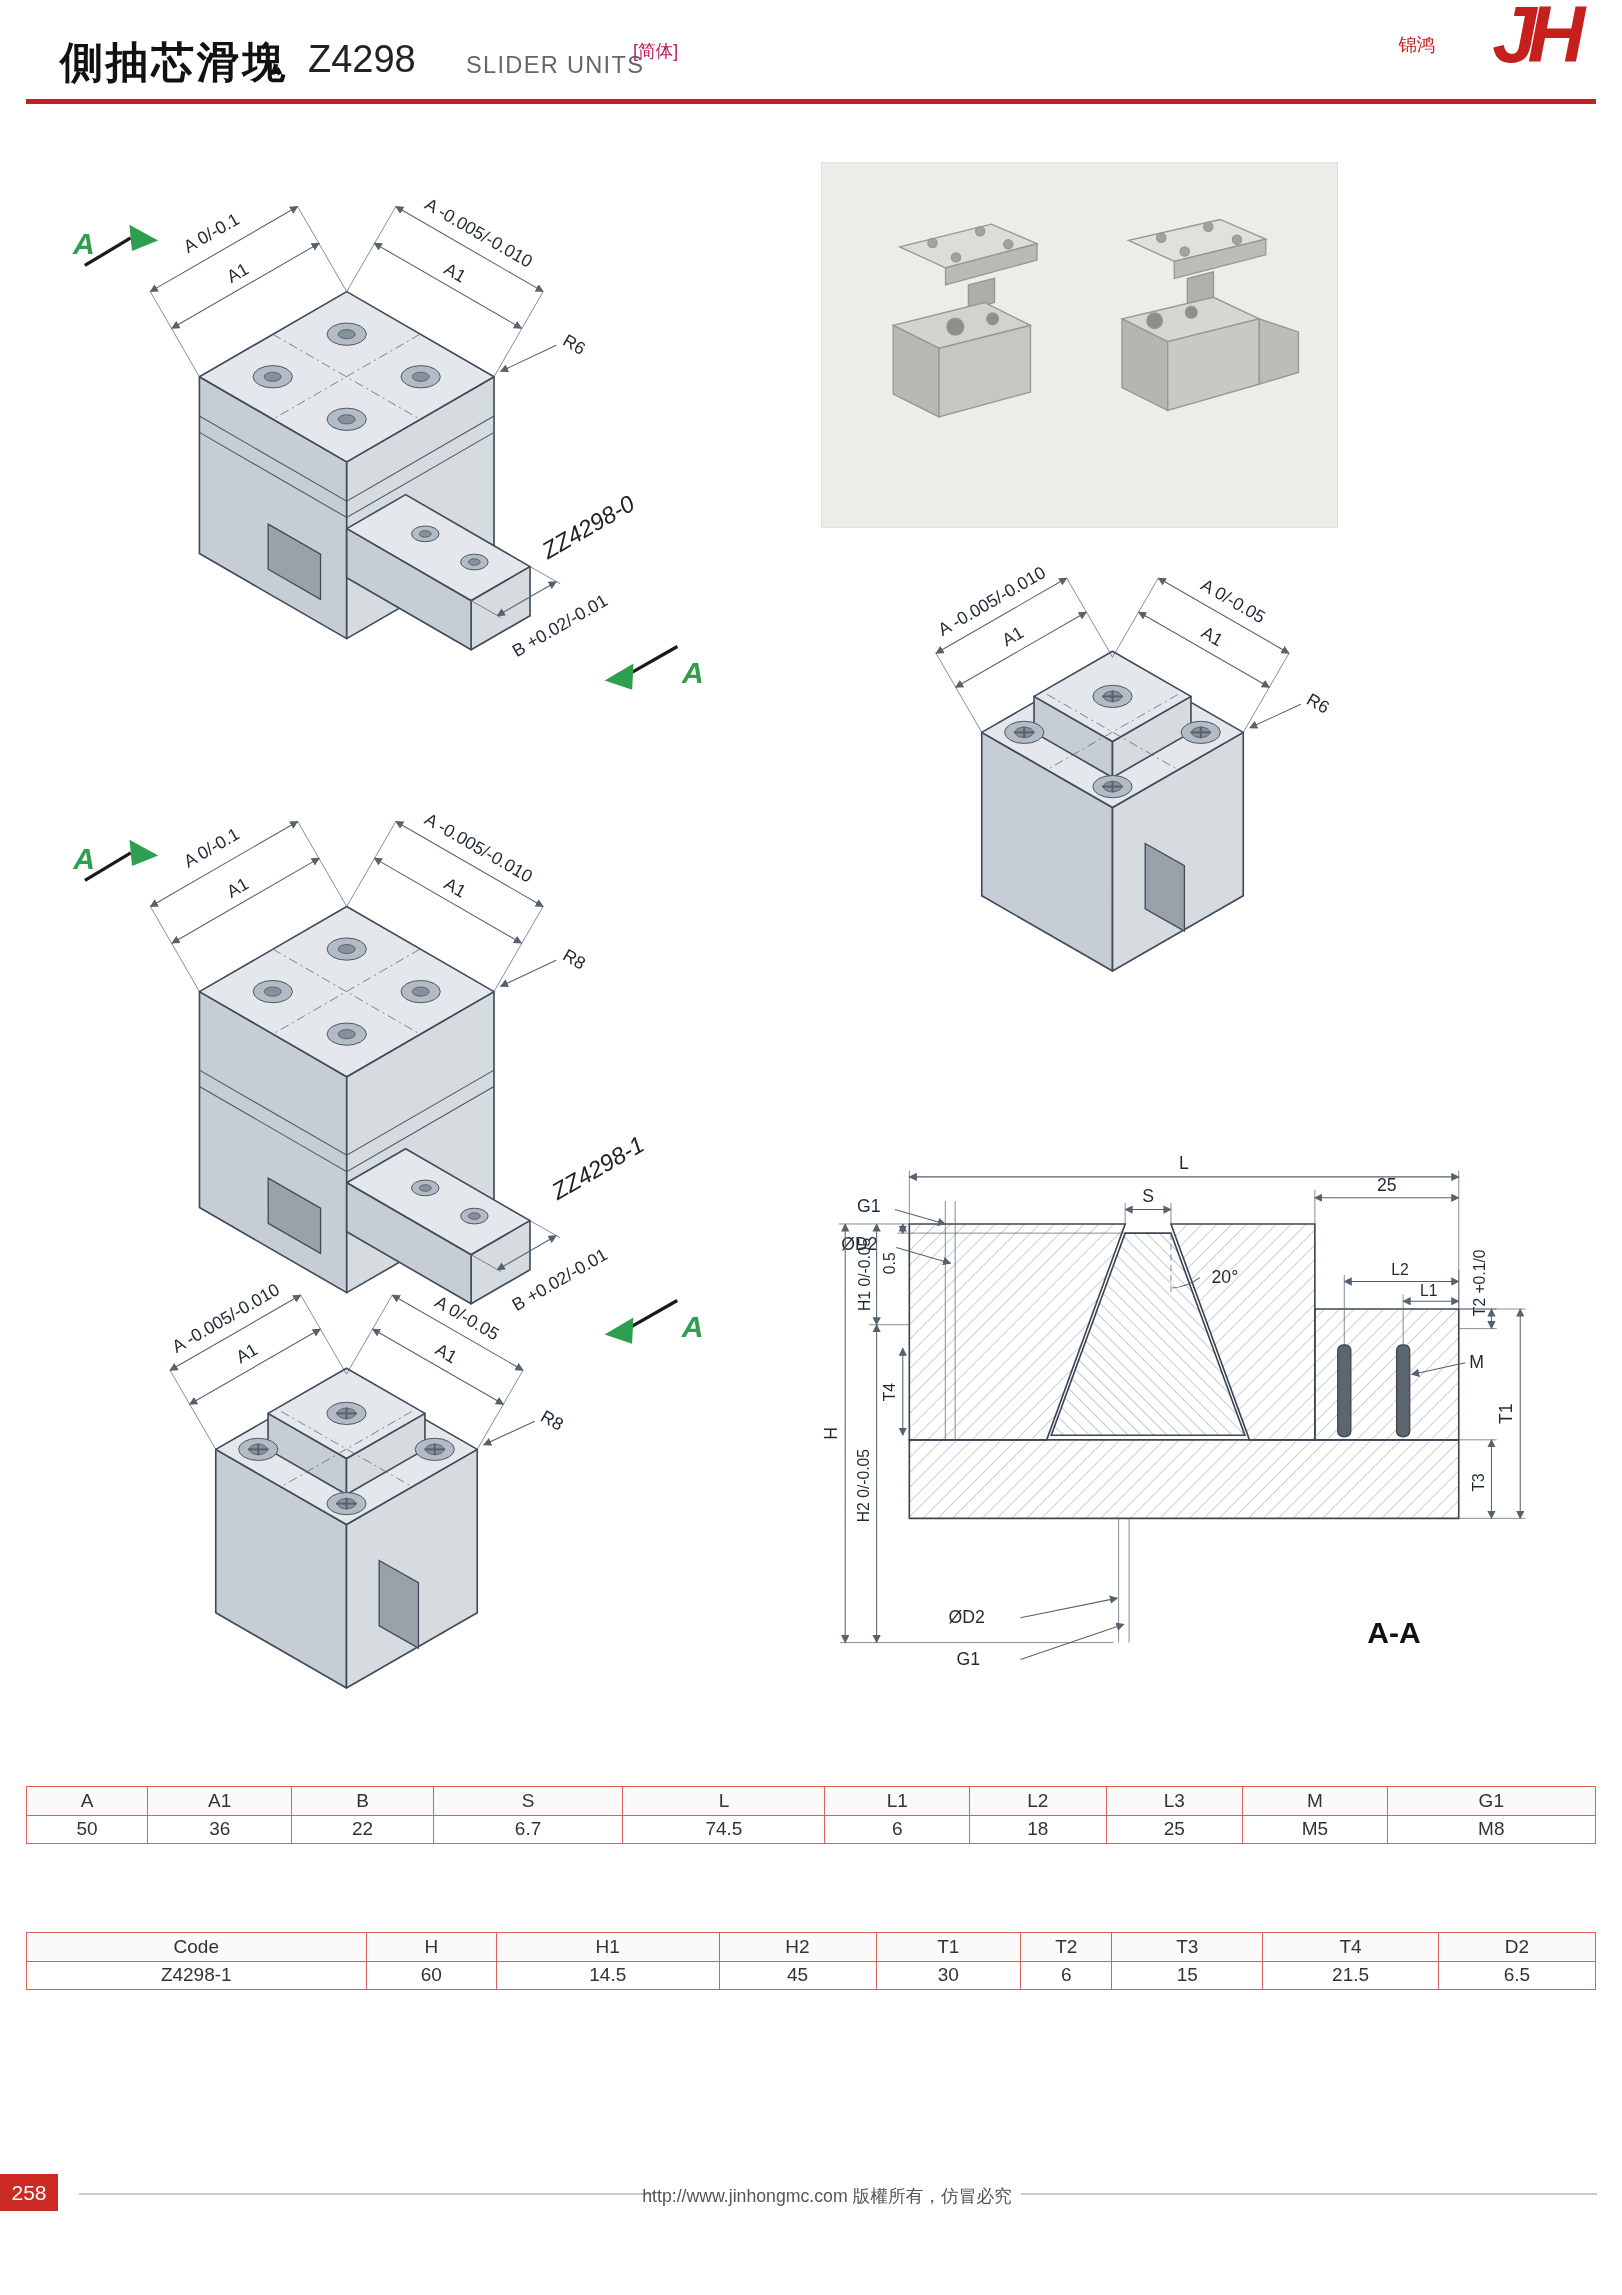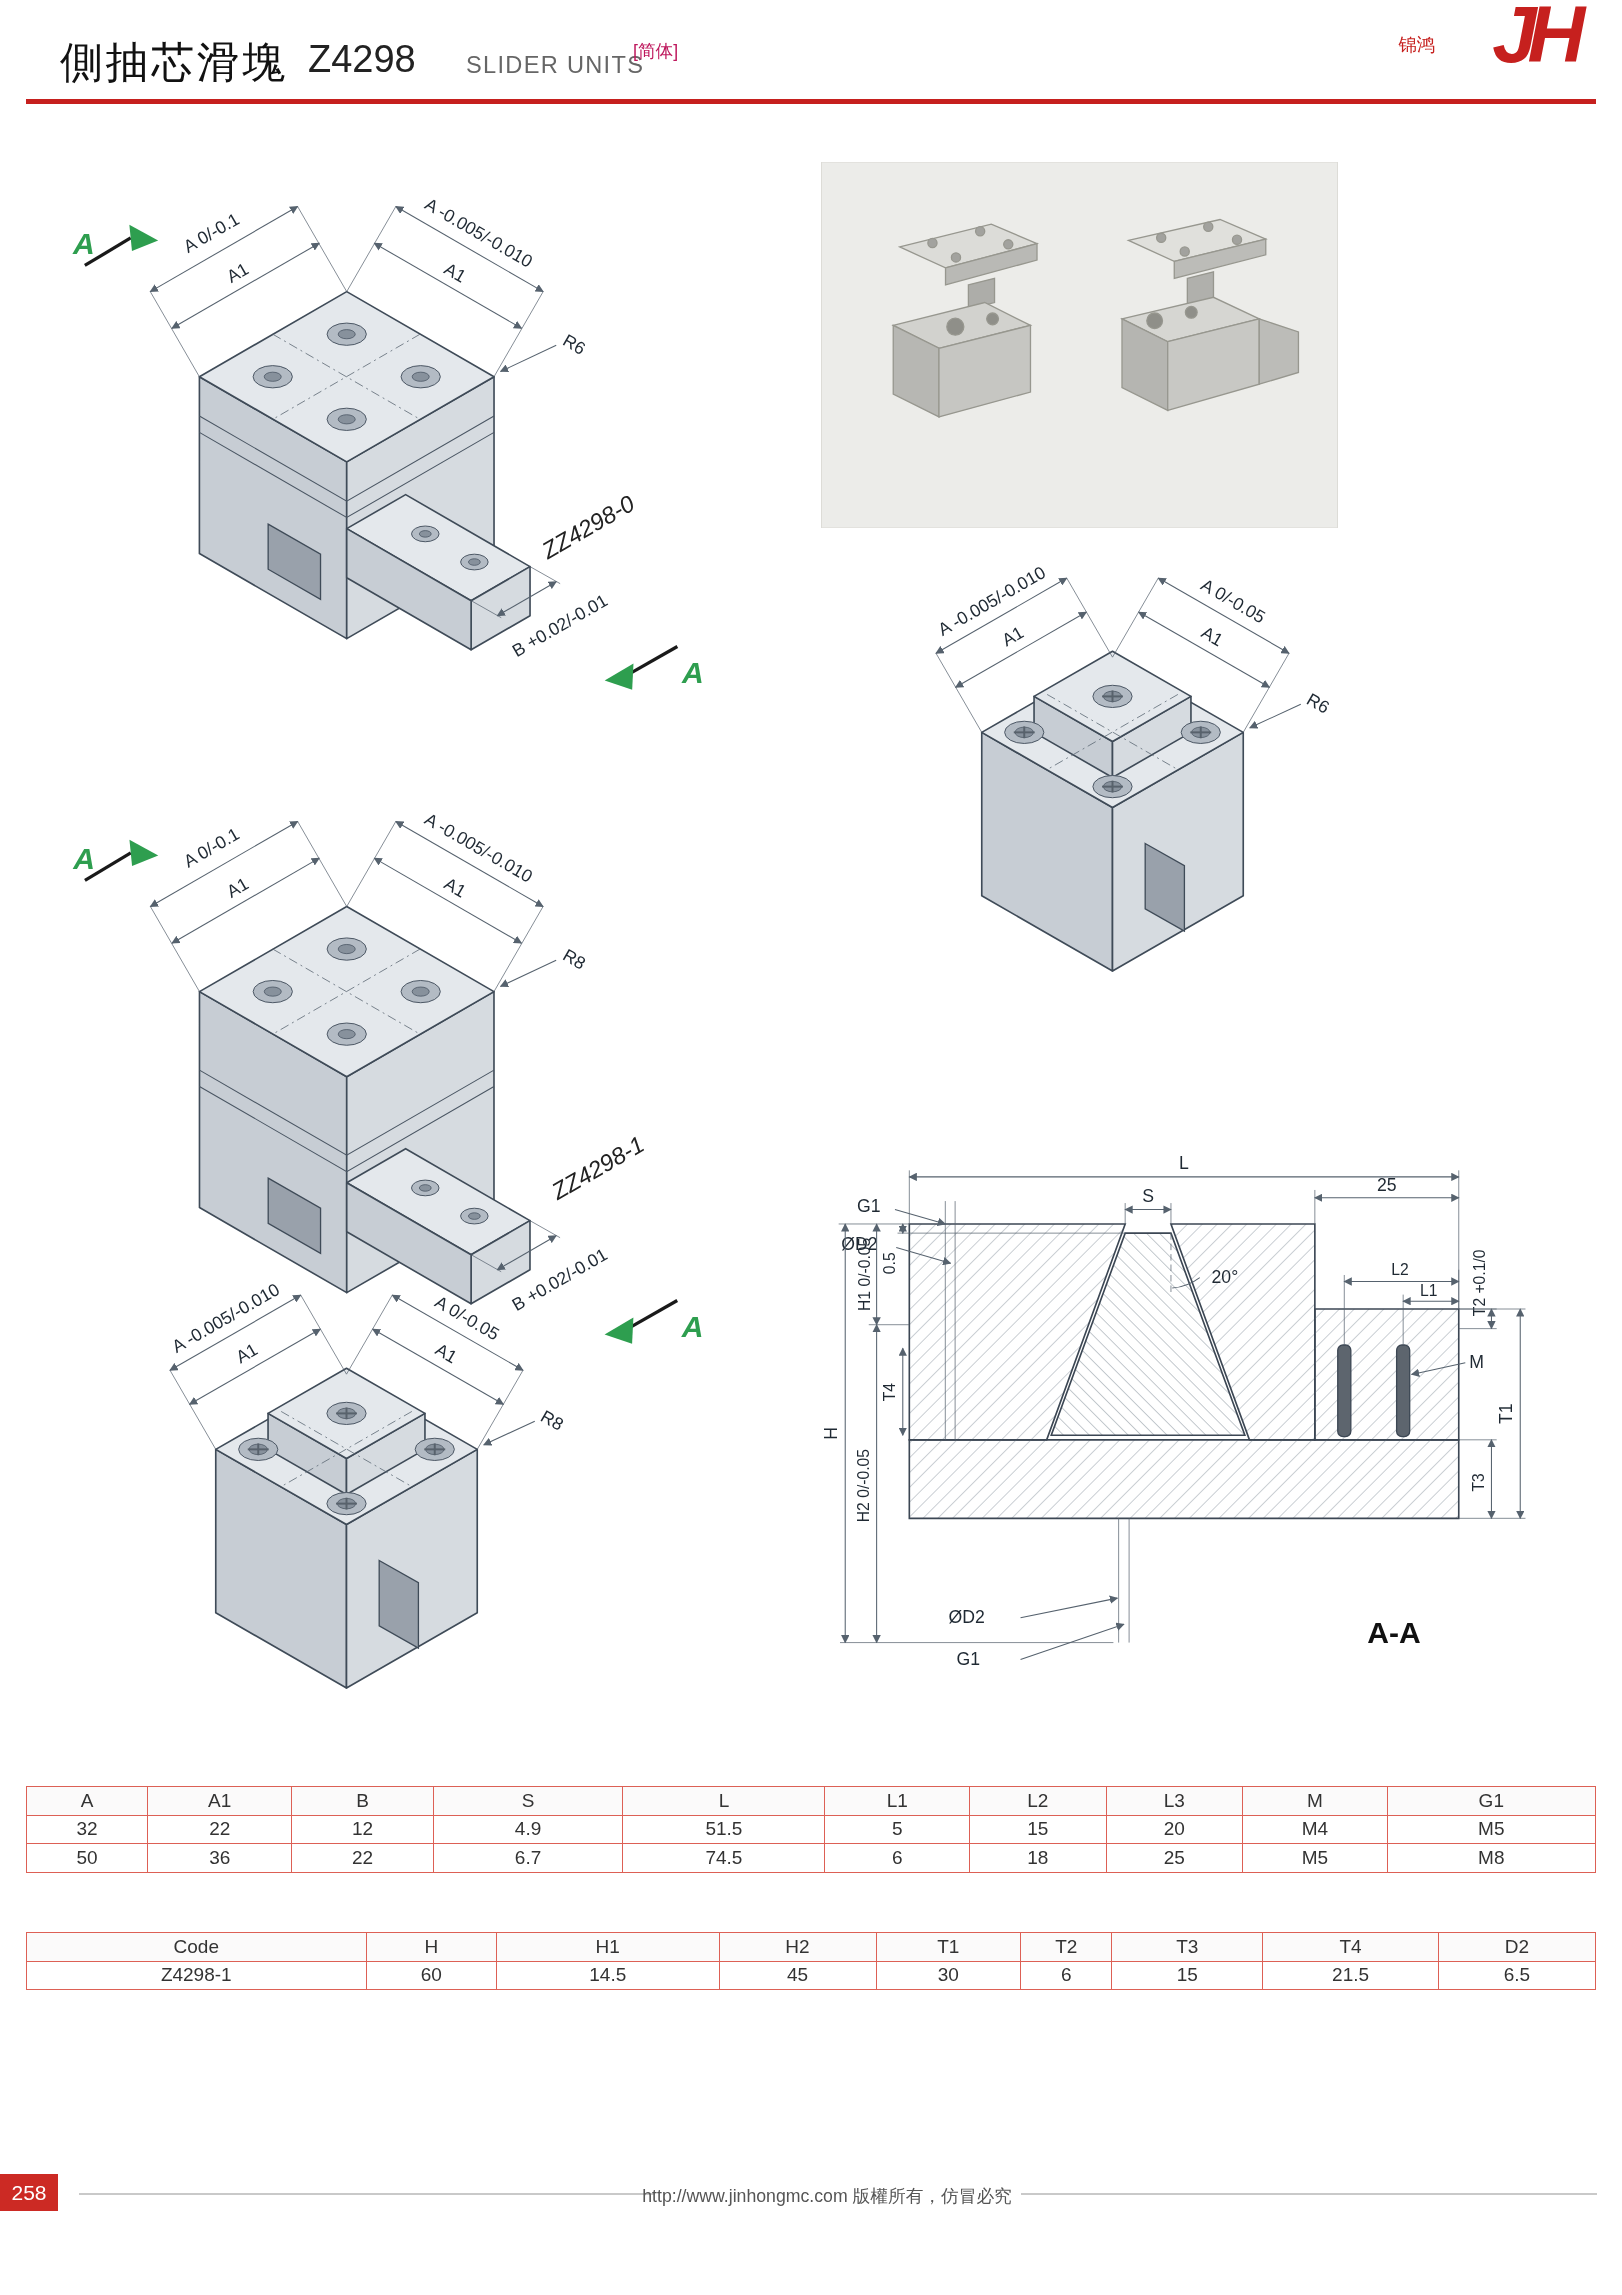--- a/index.html
+++ b/index.html
@@ -1,20 +1,20 @@
 <!DOCTYPE html>
 <html style="font-size:10.5px"><head>
 <meta charset="utf-8">
 <style>
   html,body{margin:0;padding:0;}
   body{width:1622px;height:2295px;position:relative;background:#ffffff;
        font-family:"Liberation Sans", sans-serif;overflow:hidden;}
 
   
-  .hdr-title-cn{position:absolute;left:60px;top:34px;font-size:43px;font-weight:normal;color:#111;letter-spacing:2.6px;}
+  .hdr-title-cn{position:absolute;left:60px;top:34px;font-size:43px;font-weight:bold;color:#111;letter-spacing:2.6px;}
   .hdr-code{position:absolute;left:308px;top:38px;font-size:38px;color:#222;}
   .hdr-en{position:absolute;left:466px;top:52px;font-size:23.6px;color:#666;letter-spacing:1.3px;}
   .hdr-note{position:absolute;left:633px;top:39px;font-size:17.7px;color:#be185d;}
   .red-rule{position:absolute;left:26px;top:99px;width:1570px;height:4.6px;background:#c6201e;}
   .logo{position:absolute;right:46px;top:3.9px;width:209px;height:85px;}
   .logo-jh{position:absolute;right:0;top:-9.2px;font-size:80px;font-weight:900;font-style:italic;
            color:#c6201e;letter-spacing:-9.2px;line-height:1;}
   .logo-small{position:absolute;right:141px;top:3.9px;font-size:18.3px;color:#c6201e;margin-top:24px;}
 
   
@@ -441,32 +441,20 @@
         <th>L</th>
         <th>L1</th>
         <th>L2</th>
         <th>L3</th>
         <th>M</th>
         <th>G1</th>
       </tr>
     </thead>
     <tbody>
       <tr>
-        <td>32</td>
-        <td>22</td>
-        <td>12</td>
-        <td>4.9</td>
-        <td>51.5</td>
-        <td>5</td>
-        <td>15</td>
-        <td>20</td>
-        <td>M4</td>
-        <td>M5</td>
-      </tr>
-      <tr>
         <td>50</td>
         <td>36</td>
         <td>22</td>
         <td>6.7</td>
         <td>74.5</td>
         <td>6</td>
         <td>18</td>
         <td>25</td>
         <td>M5</td>
         <td>M8</td>

